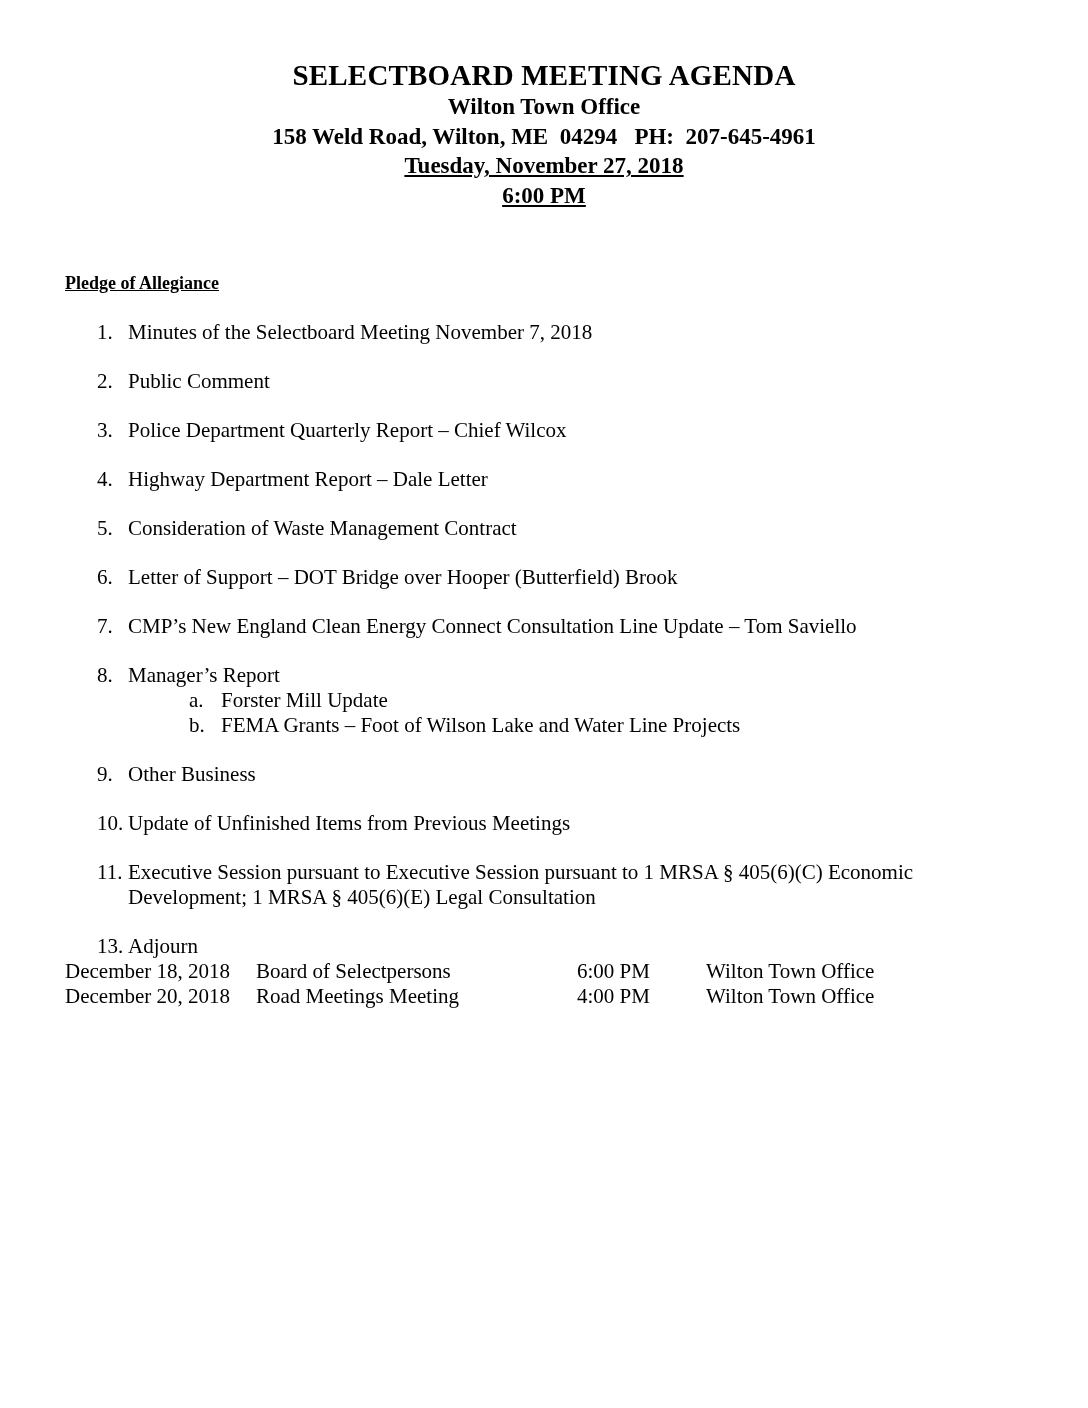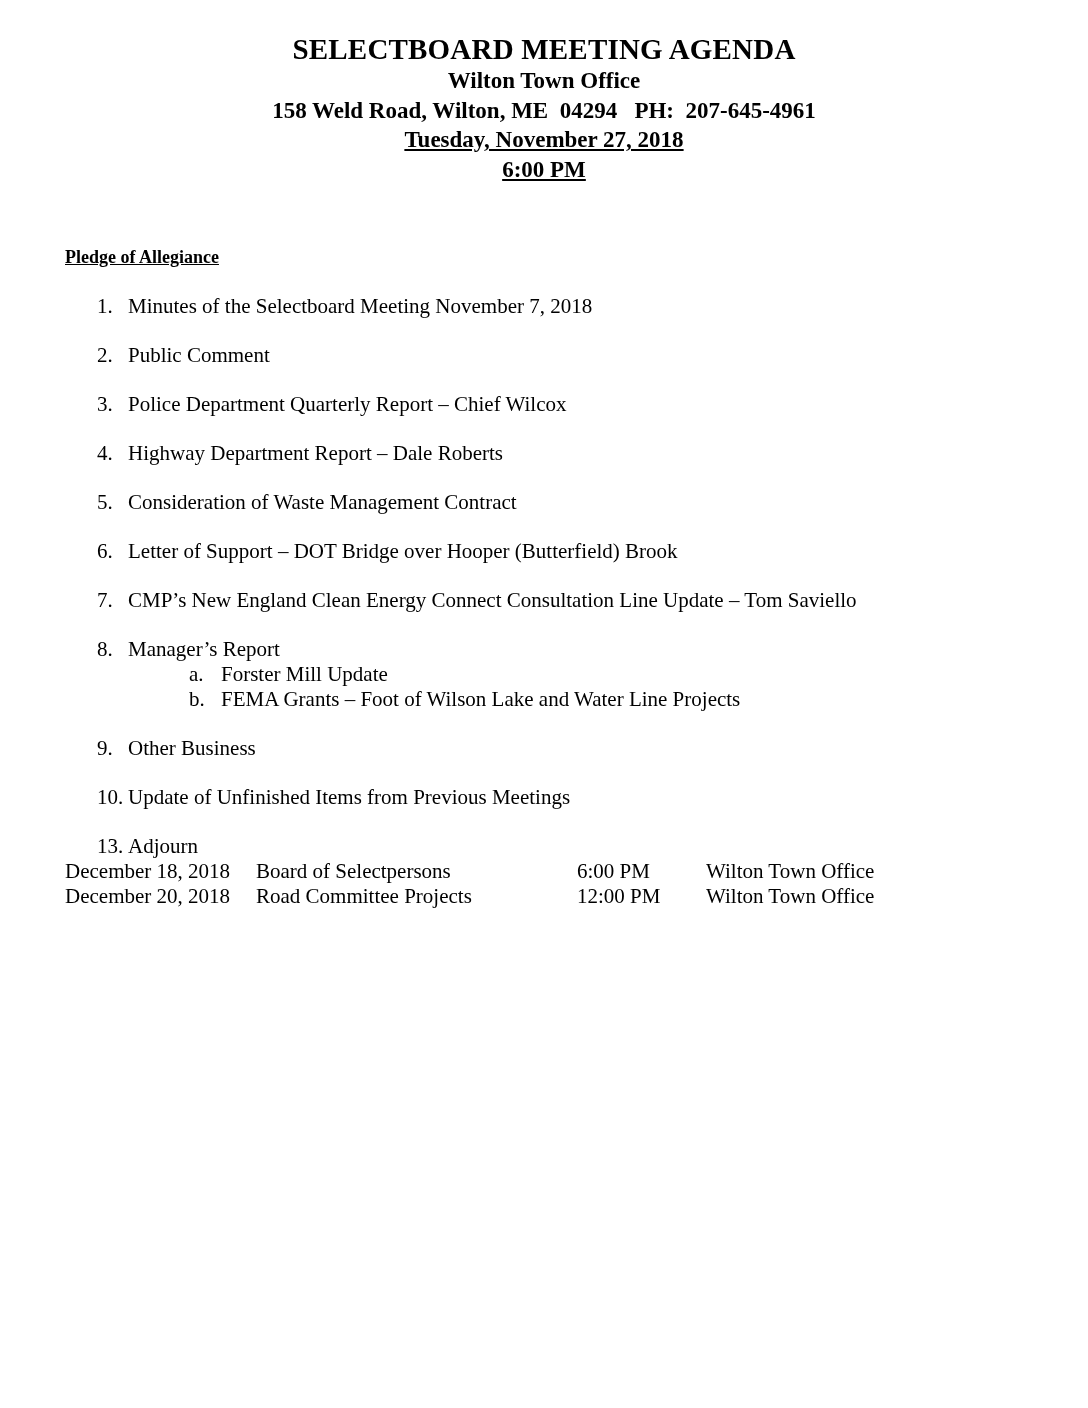--- a/index.html
+++ b/index.html
@@ -12,21 +12,21 @@
   }
   .page {
     position: relative;
     width: 1088px;
     height: 1408px;
     background: #ffffff;
     overflow: hidden;
   }
   
   .doc-header {
-    padding-top: 32px;
+    padding-top: 58px;
     text-align: center;
     font-weight: bold;
   }
   .doc-title {
     font-size: 29px;
     line-height: 34px;
     letter-spacing: 0.2px;
   }
   .doc-subline {
     font-size: 23px;
@@ -108,21 +108,21 @@
         <span class="item-text">Public Comment</span>
       </div>
 
       <div class="agenda-row">
         <span class="num">3.</span>
         <span class="item-text">Police Department Quarterly Report – Chief Wilcox</span>
       </div>
 
       <div class="agenda-row">
         <span class="num">4.</span>
-        <span class="item-text">Highway Department Report – Dale Roberts</span>
+        <span class="item-text">Highway Department Report – Dale Letter</span>
       </div>
 
       <div class="agenda-row">
         <span class="num">5.</span>
         <span class="item-text">Consideration of Waste Management Contract</span>
       </div>
 
       <div class="agenda-row">
         <span class="num">6.</span>
         <span class="item-text">Letter of Support – DOT Bridge over Hooper (Butterfield) Brook</span>
@@ -153,38 +153,42 @@
       <div class="agenda-row">
         <span class="num">9.</span>
         <span class="item-text">Other Business</span>
       </div>
 
       <div class="agenda-row">
         <span class="num">10.</span>
         <span class="item-text">Update of Unfinished Items from Previous Meetings</span>
       </div>
 
+      <div class="agenda-row">
+        <span class="num">11.</span>
+        <span class="item-text">Executive Session pursuant to Executive Session pursuant to 1 MRSA § 405(6)(C) Economic Development; 1 MRSA § 405(6)(E) Legal Consultation</span>
+      </div>
 
       <div class="agenda-row">
         <span class="num">13.</span>
         <span class="item-text">Adjourn</span>
       </div>
 
     </div>
 
 
     <div class="calendar-table">
       <div class="cal-row">
         <span class="cal-date">December 18, 2018</span>
         <span class="cal-event">Board of Selectpersons</span>
         <span class="cal-time">6:00 PM</span>
         <span class="cal-loc">Wilton Town Office</span>
       </div>
       <div class="cal-row">
         <span class="cal-date">December 20, 2018</span>
-        <span class="cal-event">Road Committee Projects</span>
-        <span class="cal-time">12:00 PM</span>
+        <span class="cal-event">Road Meetings Meeting</span>
+        <span class="cal-time">4:00 PM</span>
         <span class="cal-loc">Wilton Town Office</span>
       </div>
     </div>
 
   </div>
 </div>
 
 </body></html>

